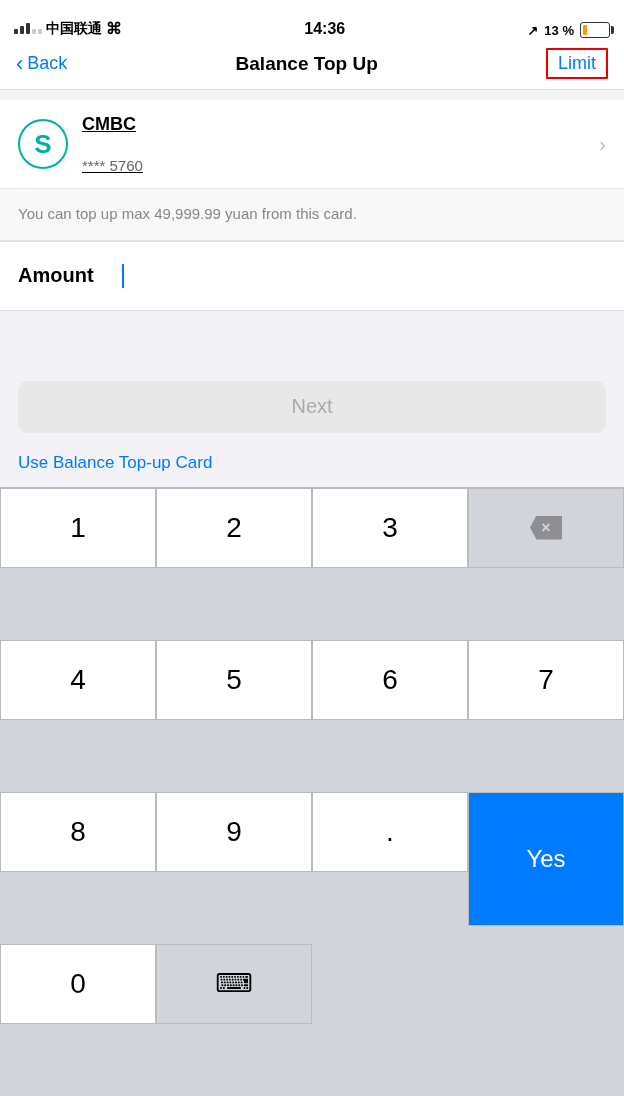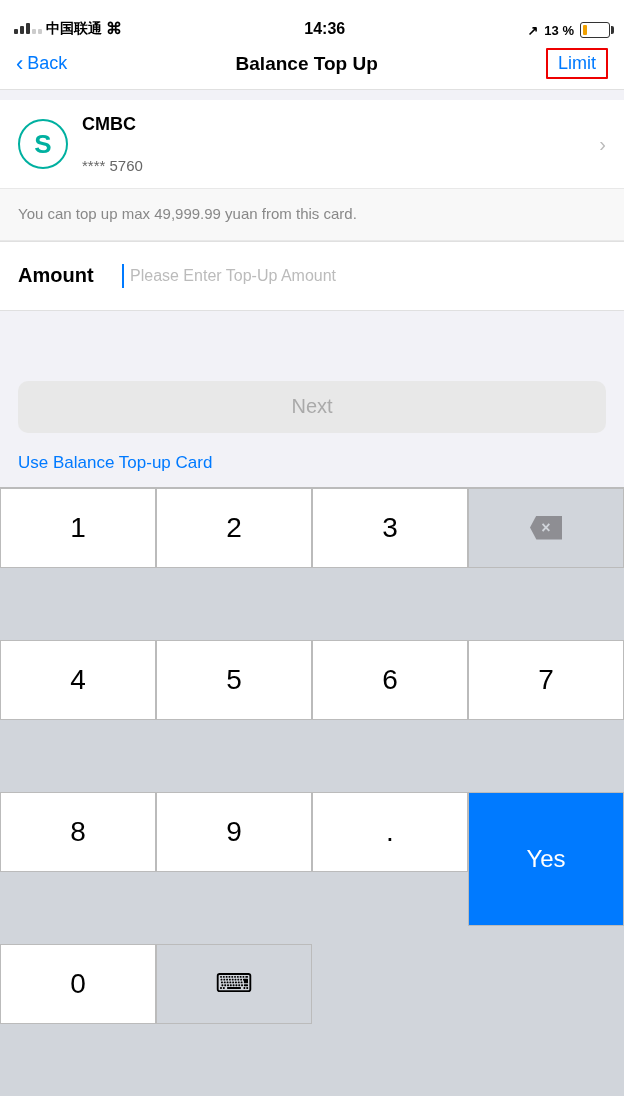--- a/index.html
+++ b/index.html
@@ -73,21 +73,21 @@
       margin-top: 10px;
     }
     .card-left { display: flex; align-items: center; gap: 14px; }
     .bank-logo {
       width: 50px; height: 50px;
       border: 2px solid #00b0a0;
       border-radius: 50%;
       display: flex; align-items: center; justify-content: center;
       font-size: 26px; color: #00b0a0; font-weight: 700;
     }
-    .card-info { display: flex; flex-direction: column; gap: 22px; }
+    .card-info { display: flex; flex-direction: column; gap: 22px; text-decoration: underline; }
     .card-name { font-size: 18px; font-weight: 600; color: #000; }
     .card-number { font-size: 15px; color: #666; }
     .card-chevron { font-size: 20px; color: #bbb; }
 
     
     .info-box {
       background: #f8f8f8;
       padding: 14px 18px;
       border-top: 1px solid #e8e8e8;
       border-bottom: 1px solid #e8e8e8;
@@ -229,21 +229,20 @@
 </div>
 
 <div class="info-box">
   <div class="info-text">You can top up max 49,999.99 yuan from this card.</div>
 </div>
 
 <div class="amount-row">
   <div class="amount-label">Amount</div>
   <div class="amount-input-area">
     <span class="amount-cursor"></span>
-    <span class="amount-placeholder">Please Enter Top-Up Amount</span>
   </div>
 </div>
 
 <div class="spacer-area"></div>
 
 <div class="next-btn-container">
   <div class="next-btn">Next</div>
 </div>
 
 <div class="prepaid-link">

